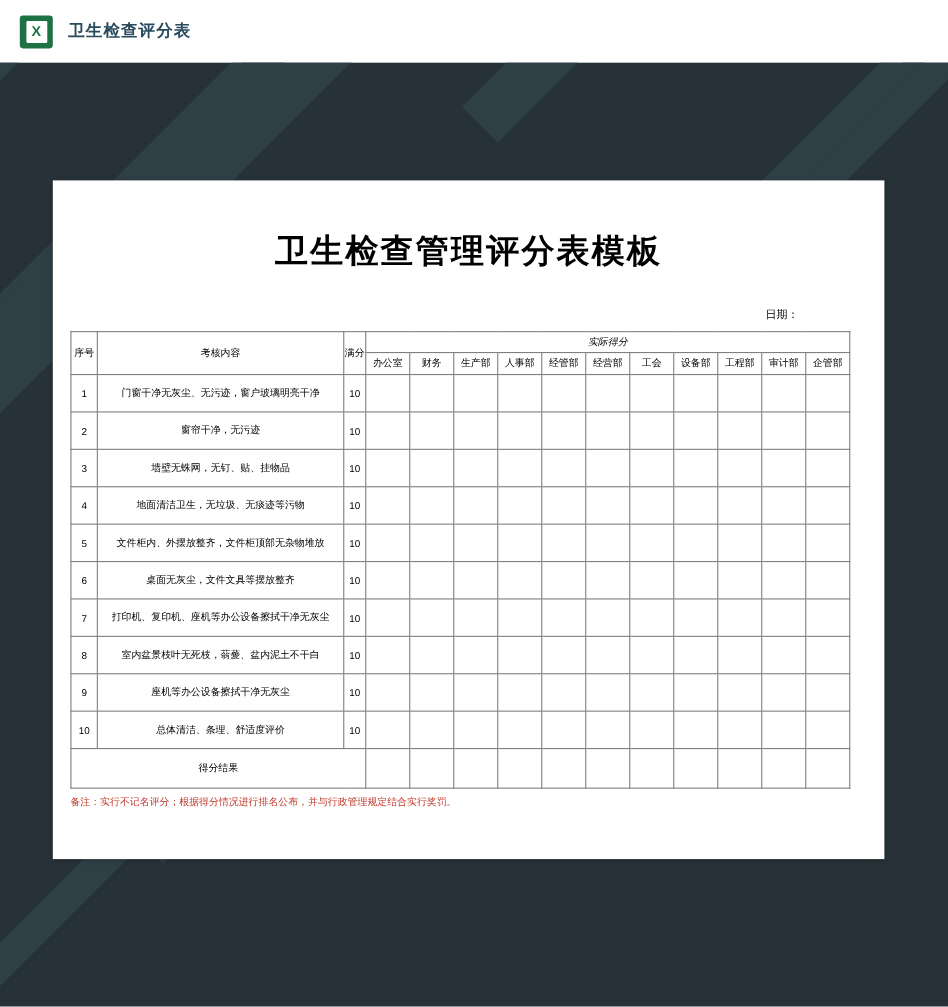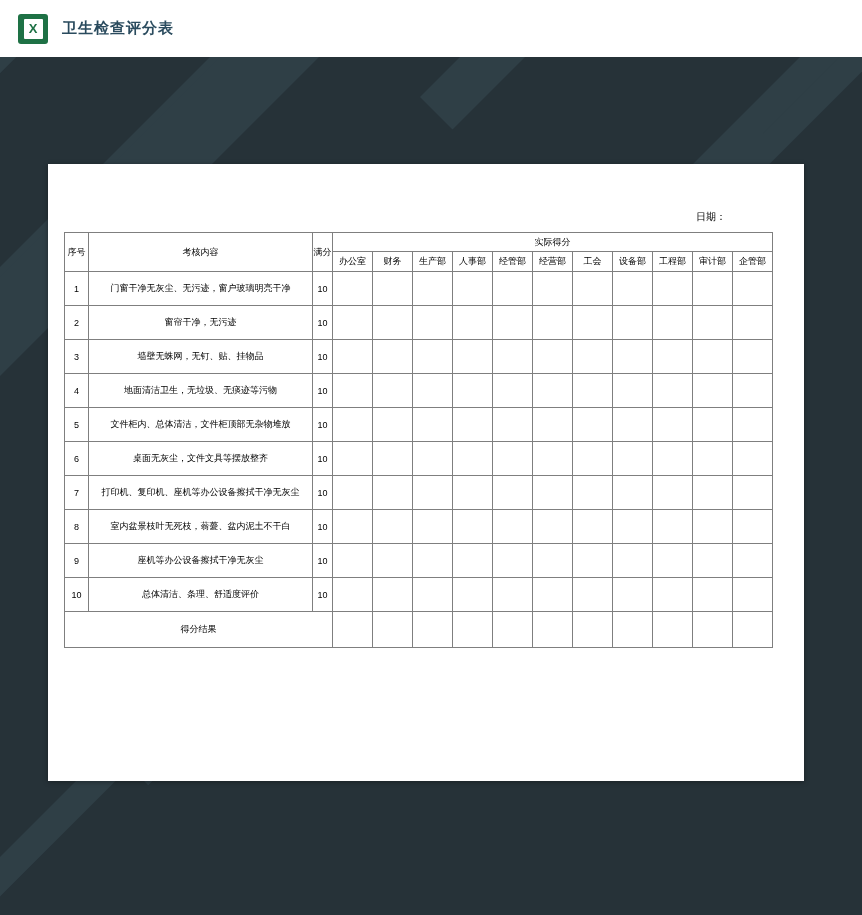--- a/index.html
+++ b/index.html
@@ -144,20 +144,21 @@
 
   .hdr-seq, .hdr-item, .hdr-full {
     font-weight: bold;
     font-size: 10px;
     line-height: 12px;
   }
   .hdr-actual {
     font-weight: bold;
     font-size: 11px;
     height: 19px;
+    font-style: italic;
   }
   .hdr-dept {
     font-weight: bold;
     font-size: 9.5px;
     height: 20px;
     margin-left: 40px;
   }
   .row-cell {
     height: 34px;
   }
@@ -194,20 +195,21 @@
 <div class="backdrop">
   <div class="stripe s1"></div>
   <div class="stripe s2"></div>
   <div class="stripe s3"></div>
   <div class="stripe s4"></div>
   <div class="stripe s5"></div>
   <div class="stripe s6"></div>
 
   <div class="sheet-page" style="top:107px;">
     <div class="doc-inner">
+      <div class="doc-title">卫生检查管理评分表模板</div>
       <div class="date-line">日期：</div>
 
       <table class="score">
         <colgroup>
           <col class="c-seq">
             <col class="c-item">
             <col class="c-full">
           <col class="c-dept">
             <col class="c-dept">
             <col class="c-dept">
@@ -301,21 +303,21 @@
             <td></td>
               <td></td>
             <td></td>
               <td></td>
             <td></td>
               <td></td>
             <td></td>
           </tr>
           <tr class="row-cell">
             <td>5</td>
-            <td class="item-text">文件柜内、总体清洁，文件柜顶部无杂物堆放</td>
+            <td class="item-text">文件柜内、外摆放整齐，文件柜顶部无杂物堆放</td>
             <td>10</td>
             <td></td>
               <td></td>
             <td></td>
               <td></td>
             <td></td>
               <td></td>
             <td></td>
               <td></td>
             <td></td>
@@ -412,15 +414,16 @@
               <td></td>
             <td></td>
               <td></td>
             <td></td>
               <td></td>
             <td></td>
           </tr>
         </tbody>
       </table>
 
+      <div class="remark">备注：实行不记名评分；根据得分情况进行排名公布，并与行政管理规定结合实行奖罚。</div>
     </div>
   </div>
 </div>
 
 </body></html>

